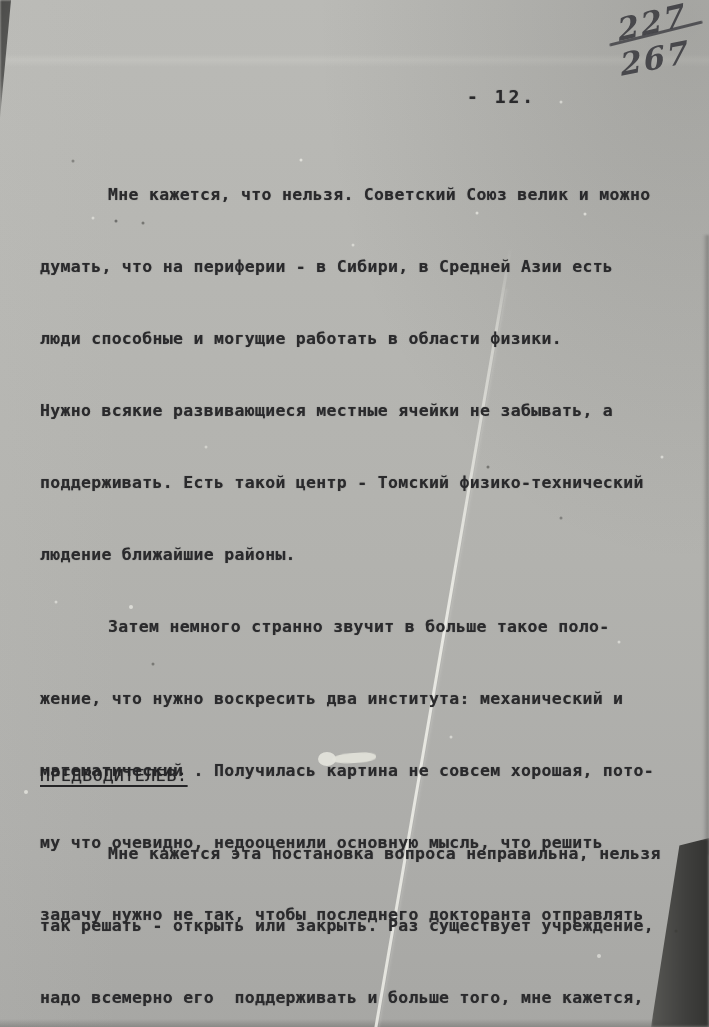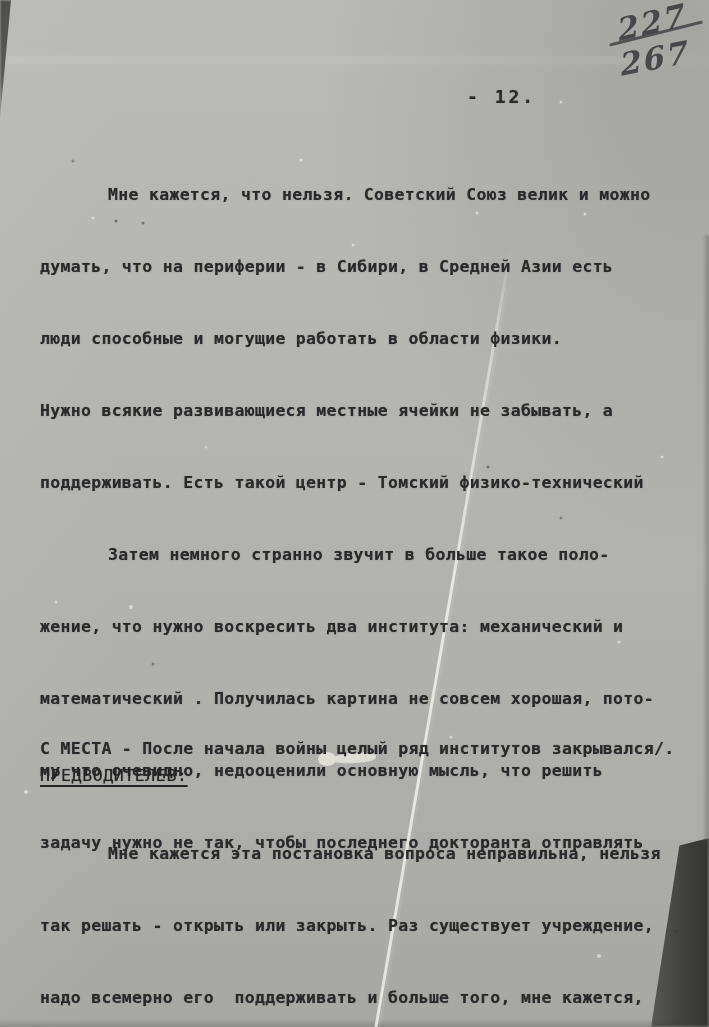--- a/index.html
+++ b/index.html
@@ -128,34 +128,32 @@
   <div class="hw hw-bottom">267</div>
 
   <div class="pagenum">- 12.</div>
 
   <div class="typed" style="top:140px;">
     <div class="line indent">Мне кажется, что нельзя. Советский Союз велик и можно</div>
     <div class="line">думать, что на периферии - в Сибири, в Средней Азии есть</div>
     <div class="line">люди способные и могущие работать в области физики.</div>
     <div class="line">Нужно всякие развивающиеся местные ячейки не забывать, а</div>
     <div class="line">поддерживать. Есть такой центр - Томский физико-технический</div>
+    <div class="line">людение ближайшие районы.</div>
     <div class="line indent">Затем немного странно звучит в больше такое поло-</div>
     <div class="line">жение, что нужно воскресить два института: механический и</div>
     <div class="line">математический . Получилась картина не совсем хорошая, пото-</div>
     <div class="line">му что очевидно, недооценили основную мысль, что решить</div>
     <div class="line">задачу нужно не так, чтобы последнего докторанта отправлять</div>
     
     
     
     
   </div>
 
-  <div class="typed" style="top:694px;">
-    <div class="line">С МЕСТА - После начала войны целый ряд институтов закрывался/.</div>
-  </div>
 
   <div class="heading">ПРЕДВОДИТЕЛЕВ:</div>
 
   <div class="typed" style="top:799px;">
     <div class="line indent">Мне кажется эта постановка вопроса неправильна, нельзя</div>
     <div class="line">так решать - открыть или закрыть. Раз существует учреждение,</div>
     <div class="line">надо всемерно его  поддерживать и больше того, мне кажется,</div>
     
     
     

